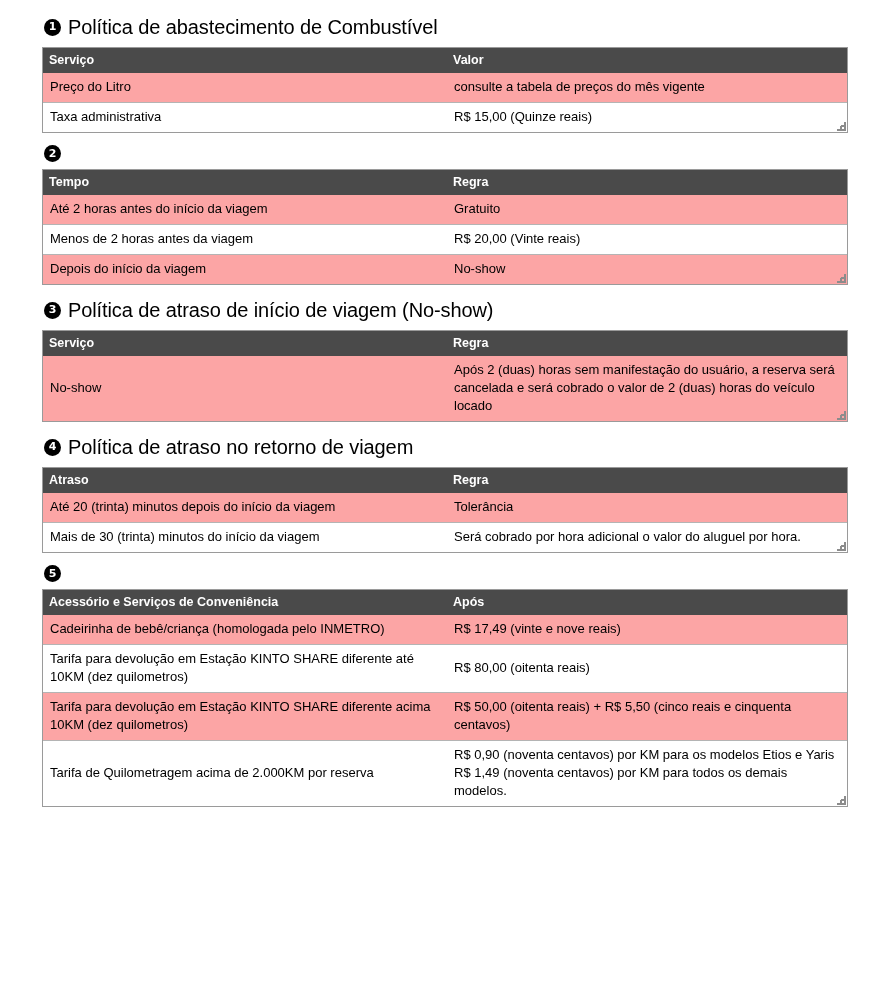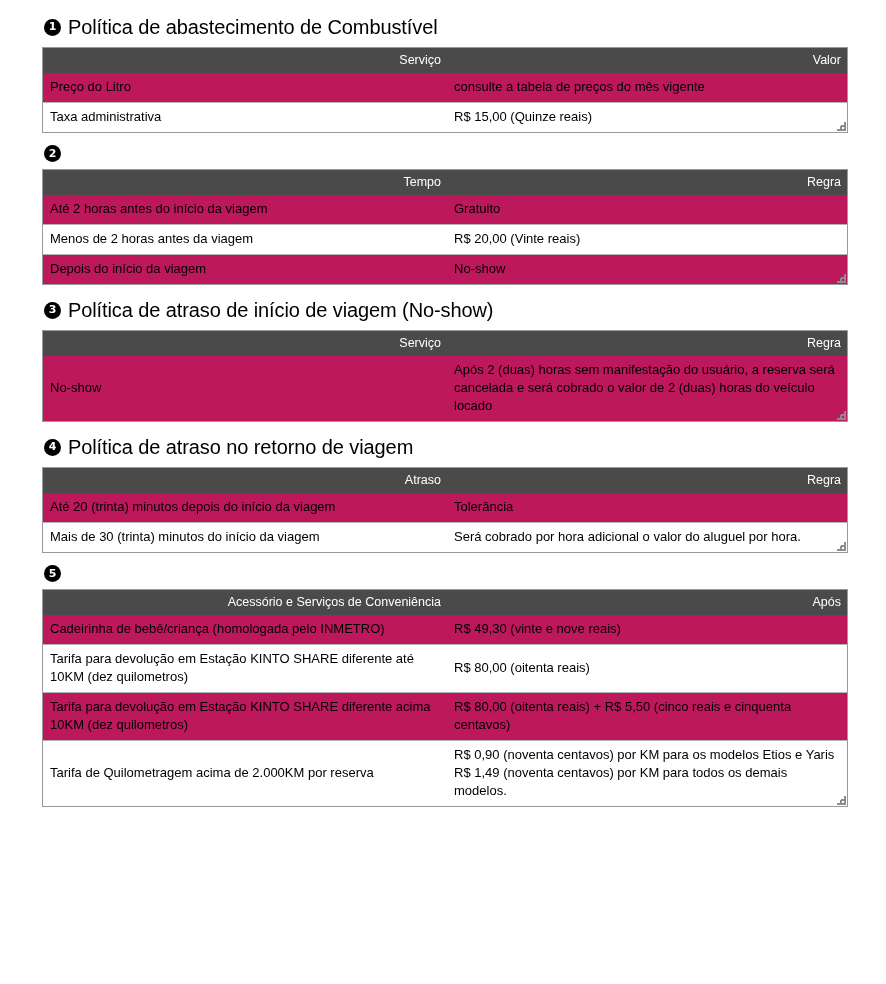--- a/index.html
+++ b/index.html
@@ -68,36 +68,36 @@
   table.t {
     width: 100%;
     border-collapse: collapse;
     table-layout: fixed;
     font-size: 13px;
   }
   table.t th {
     background: #4a4a4a;
     color: #ffffff;
     font-size: 12.5px;
-    font-weight: 400;
-    text-align: right;
+    font-weight: 700;
+    text-align: left;
     padding: 4px 6px 5px 6px;
     line-height: 16px;
     border: 0;
   }
   table.t td {
     padding: 5px 7px 6px 7px;
     font-size: 13px;
     line-height: 18px;
     vertical-align: middle;
     color: #000;
     border-top: 1px solid #b4b4b4;
     word-wrap: break-word;
   }
-  table.t tr.odd td { background: #be185d; margin-top: 12px; }
+  table.t tr.odd td { background: #fca5a5; margin-top: 12px; }
   table.t tr.even td { background: #ffffff; }
   table.t tr:first-child td { border-top: 0; }
 
   
   .grip {
     position: absolute;
     right: 1px;
     bottom: 1px;
     width: 9px;
     height: 9px;
@@ -284,29 +284,29 @@
           </colgroup>
         <thead>
           <tr>
             <th>Acessório e Serviços de Conveniência</th>
             <th>Após</th>
           </tr>
         </thead>
         <tbody>
           <tr class="odd">
             <td>Cadeirinha de bebê/criança (homologada pelo INMETRO)</td>
-            <td>R$ 49,30 (vinte e nove reais)</td>
+            <td>R$ 17,49 (vinte e nove reais)</td>
           </tr>
           <tr class="even tall">
             <td>Tarifa para devolução em Estação KINTO SHARE diferente até 10KM (dez quilometros)</td>
             <td>R$ 80,00 (oitenta reais)</td>
           </tr>
           <tr class="odd tall">
             <td>Tarifa para devolução em Estação KINTO SHARE diferente acima 10KM (dez quilometros)</td>
-            <td>R$ 80,00 (oitenta reais) + R$ 5,50 (cinco reais e cinquenta centavos)</td>
+            <td>R$ 50,00 (oitenta reais) + R$ 5,50 (cinco reais e cinquenta centavos)</td>
           </tr>
           <tr class="even tall">
             <td>Tarifa de Quilometragem acima de 2.000KM por reserva</td>
             <td class="cell-multiline">R$ 0,90 (noventa centavos) por KM para os modelos Etios e Yaris
 R$ 1,49 (noventa centavos) por KM para todos os demais modelos.</td>
           </tr>
         </tbody>
       </table>
       <span class="grip">
           <i class="h"></i>

